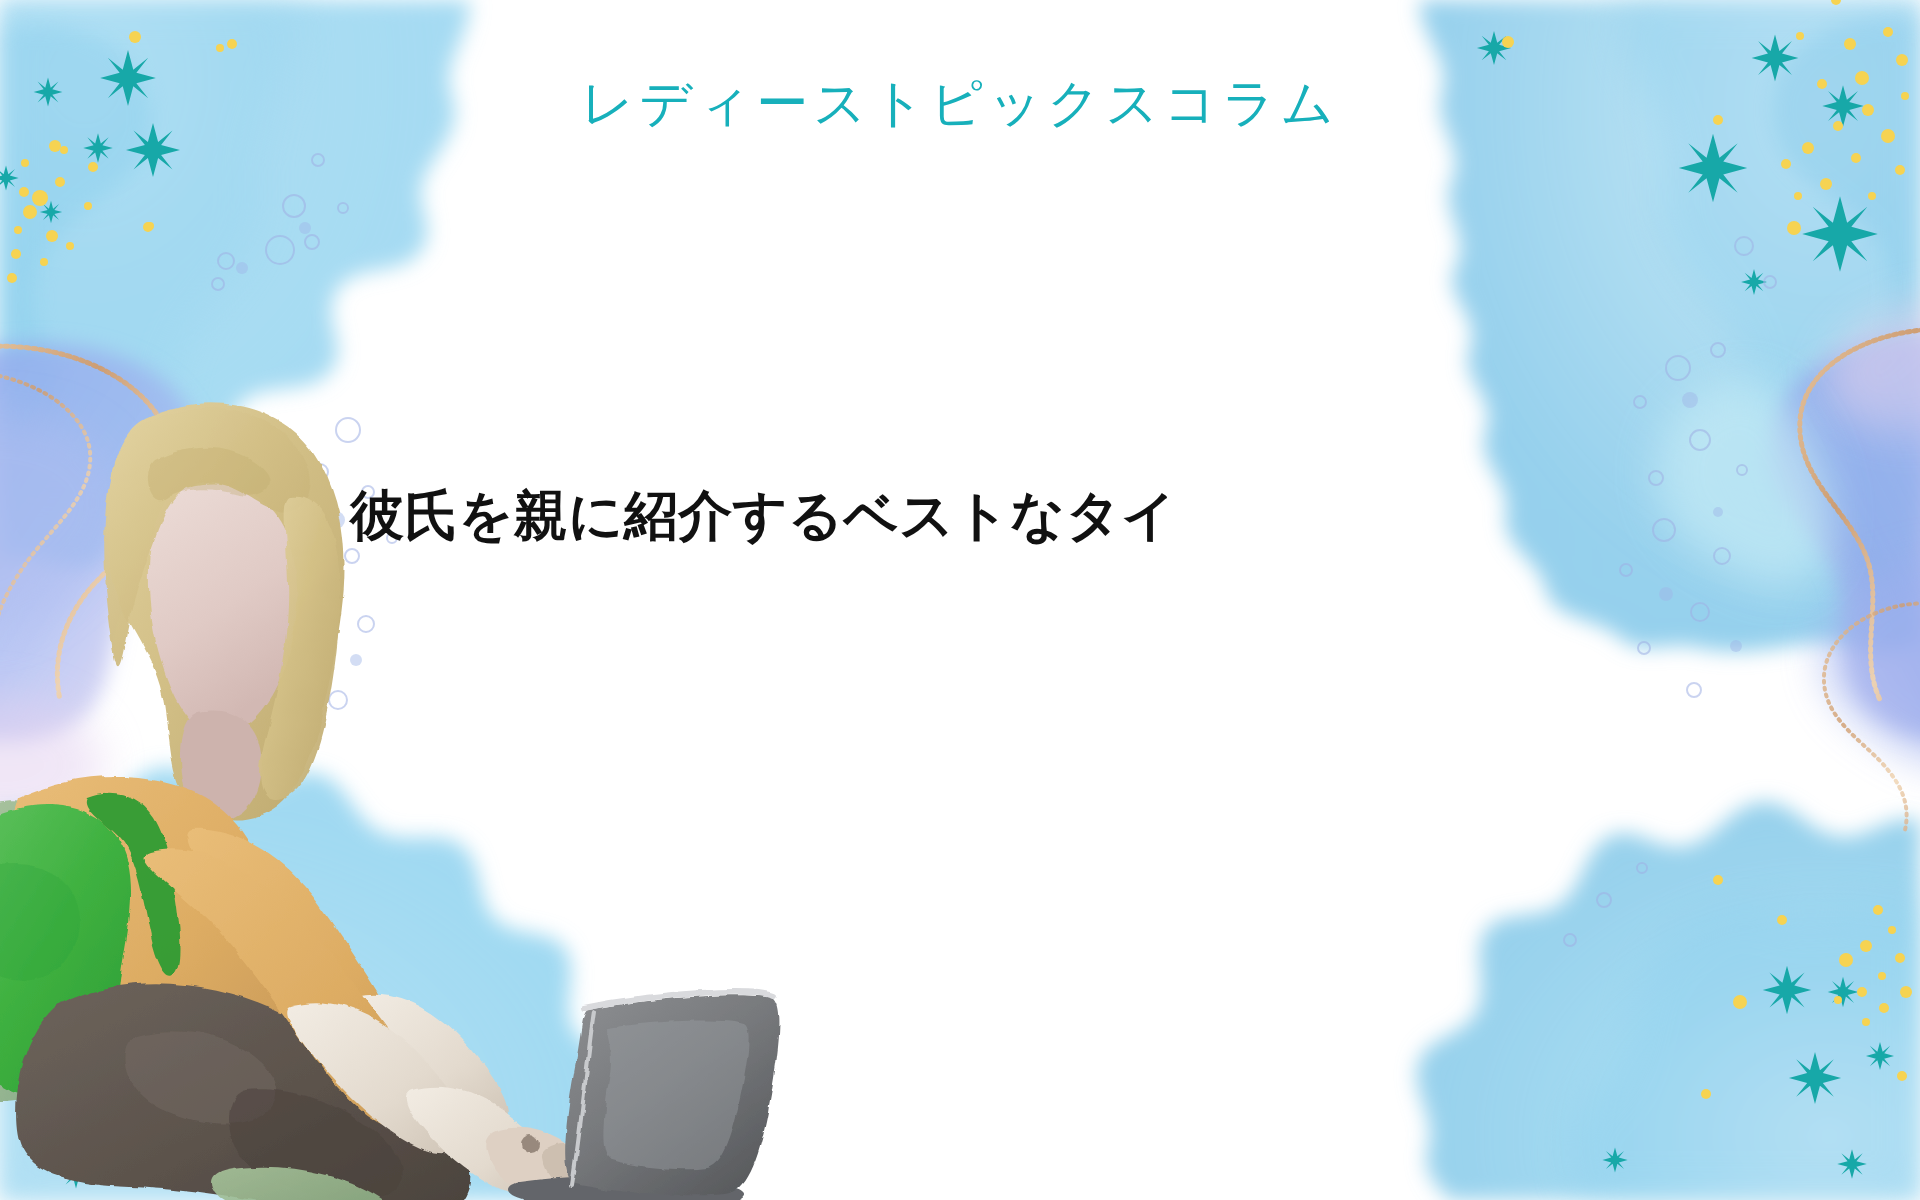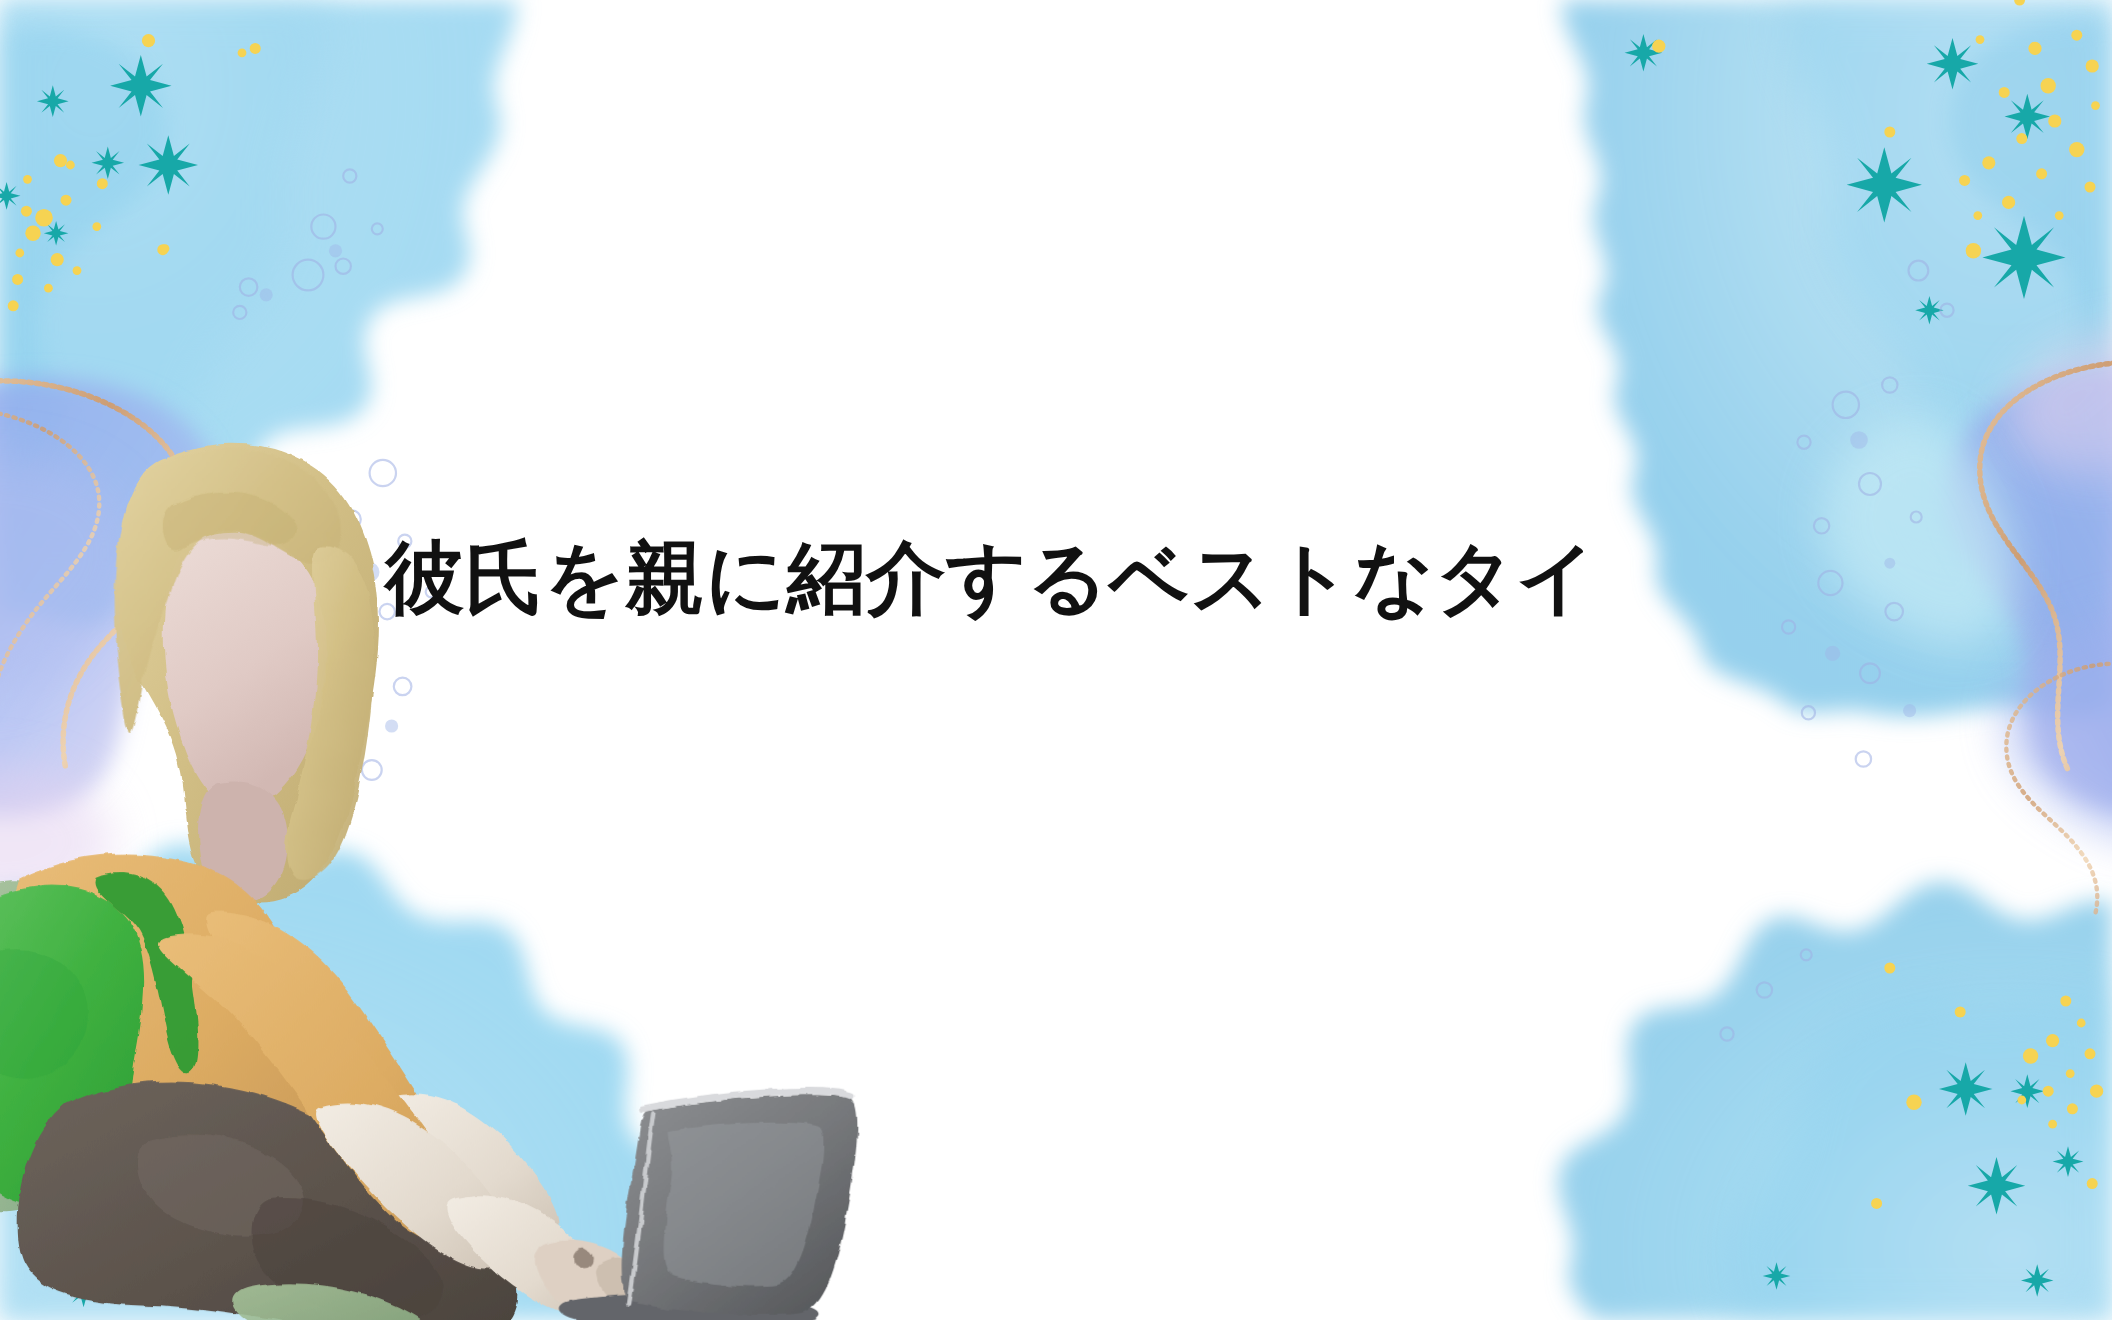--- a/index.html
+++ b/index.html
@@ -48,21 +48,21 @@
   #title-block {
     position: absolute;
     left: 350px;
     top: 480px;
     width: 1260px;
     z-index: 40;
     text-align: left;
   }
   #title-block .tline {
     display: block;
-    font-size: 72px;
+    font-size: 54px;
     font-weight: 700;
     color: #111111;
     line-height: 1.30;
     letter-spacing: 0.005em;
     white-space: nowrap;
   }
   #title-block .tline.l2 { text-indent: 38px; }
 
   
   #illustration {
@@ -554,18 +554,19 @@
         <path fill="#9a9da1" opacity="0.45" d="M648,628 C700,620 766,618 784,624 C794,628 786,672 778,708
              C770,744 760,766 746,768 C720,772 672,766 652,760
              C638,756 644,710 650,674 C654,648 644,630 648,628 Z"></path>
 
         <path fill="none" stroke="#d9dadd" stroke-width="6" stroke-linecap="round" d="M624,608 C700,592 794,588 814,596"></path>
         <path fill="none" stroke="#c8cacd" stroke-width="4" stroke-linecap="round" d="M612,786 C622,720 628,652 634,612"></path>
       </g>
     </svg>
   </div>
 
+  <div id="eyebrow">レディーストピックスコラム</div>
 
   <div id="title-block">
     <span class="tline l1">彼氏を親に紹介するベストなタイ</span>
   </div>
 
 </div>
 
 </body></html>

